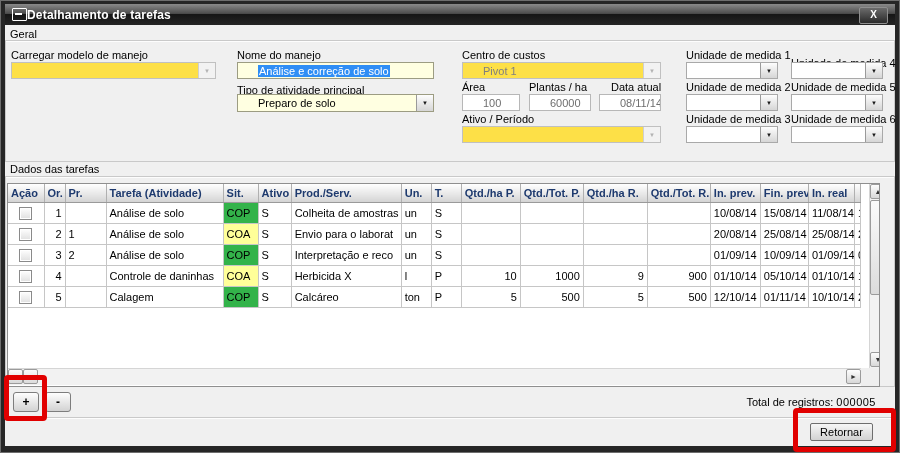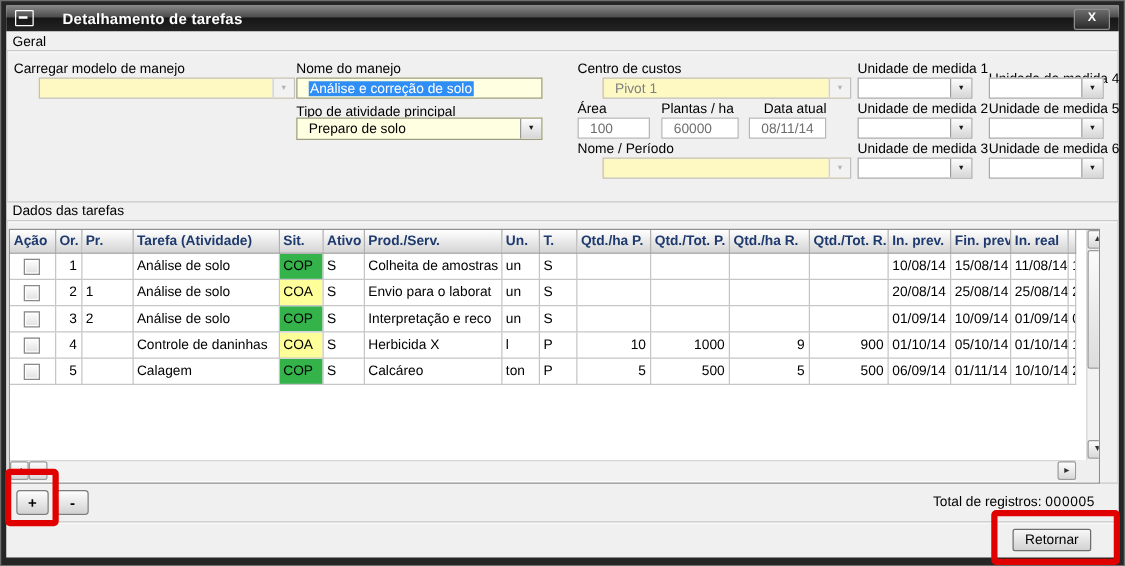--- a/index.html
+++ b/index.html
@@ -5,38 +5,38 @@
   html,body{margin:0;padding:0;background:#d8d8d8;}
   .win{position:relative;width:900px;height:453px;background:#f0f0f0;
     font-family:"Liberation Sans",sans-serif;font-size:11px;color:#000;overflow:hidden;
     box-shadow:inset 0 0 0 1px #6e6e6e, inset 0 0 0 5px #262626, inset 0 -7px 0 #262626;}
   
   .titlebar{position:absolute;left:5px;top:4px;width:890px;height:21px;
     background:linear-gradient(#8a8a8a,#4d4d4d 45%,#161616 50%,#242424);
     display:flex;align-items:center;}
   .title-icon{width:13px;height:11px;border:1px solid #fff;border-radius:1px;margin-left:7px;position:relative;}
   .title-icon::after{content:"";position:absolute;left:2px;top:4px;width:7px;height:2px;background:#fff;}
-  .title-text{color:#fff;font-weight:bold;font-size:12px;margin-left:23px;letter-spacing:.2px;}
+  .title-text{color:#fff;font-weight:bold;font-size:12px;margin-left:0;letter-spacing:.2px;}
   .close-btn{position:absolute;right:7px;top:3px;width:27px;height:15px;
     background:linear-gradient(#6b6b6b,#2a2a2a);border:1px solid #8f8f8f;border-radius:2px;
     color:#fff;font-weight:bold;font-size:10px;text-align:center;line-height:14px;cursor:default;}
   
   .group-label{position:absolute;color:#000;}
   .groupbox{position:absolute;border:1px solid #c9c9c9;box-shadow:inset 0 1px 0 #fdfdfd;}
   
   .lbl{position:absolute;height:12px;line-height:12px;white-space:nowrap;}
   .field,.combo{position:absolute;box-sizing:border-box;height:17px;background:#fff;
-    border:1px solid #a9a9a9;display:flex;align-items:center;padding:0 9px;white-space:nowrap;overflow:hidden;}
+    border:1px solid #a9a9a9;display:flex;align-items:center;padding:0 20px;white-space:nowrap;overflow:hidden;}
   .combo{padding-right:18px;}
   .combo .val{flex:1;overflow:hidden;}
   .combo-btn{position:absolute;right:0;top:0;bottom:0;width:16px;
     background:linear-gradient(#fdfdfd,#d6d6d6);border-left:1px solid #9a9a9a;
     display:flex;align-items:center;justify-content:center;font-size:6px;color:#1a1a1a;}
   .yellow{background:#ffffe1;border-color:#9c9c82;}
-  .dis{color:#7f7f7f;background:#fef9c3;border-color:#c0c0c0;margin-left:20px;}
+  .dis{color:#7f7f7f;background:#fde047;border-color:#c0c0c0;}
   .dis .combo-btn{background:#f2f2f2;border-left-color:#cfcfcf;color:#b3b3b3;}
   .ro{color:#6e6e6e;border-color:#b7b7b7;}
   .sel-text{background:#2f8ef5;color:#fff;padding:0 1px;}
   
   .grid-wrap{position:absolute;left:7px;top:183px;width:871px;height:202px;
     border:1px solid #8f8f8f;background:#fff;overflow:hidden;}
   table.grid{border-collapse:collapse;table-layout:fixed;width:853px;background:#fff;}
   table.grid th{height:18px;background:linear-gradient(#ffffff,#ececec 45%,#d4d4d4);
     border-right:1px solid #b0b0b0;border-bottom:1px solid #9a9a9a;
     color:#1e3a6e;font-weight:bold;font-size:11px;text-align:left;padding:0 3px;
@@ -114,21 +114,21 @@
 
   <div class="lbl" style="left:462px;top:81px;">Área</div>
   <div class="field ro" style="left:462px;top:94px;width:58px;">100</div>
 
   <div class="lbl" style="left:529px;top:81px;">Plantas / ha</div>
   <div class="field ro" style="left:529px;top:94px;width:62px;">60000</div>
 
   <div class="lbl" style="left:599px;top:81px;padding-left:12px;">Data atual</div>
   <div class="field ro" style="left:599px;top:94px;width:62px;text-align:right;">08/11/14</div>
 
-  <div class="lbl" style="left:462px;top:113px;">Nome / Período</div>
+  <div class="lbl" style="left:462px;top:113px;">Ativo / Período</div>
   <div class="combo dis" style="left:462px;top:126px;width:199px;">
     <span class="combo-btn">▼</span>
   </div>
 
   <div class="lbl" style="left:686px;top:49px;">Unidade de medida 1</div>
   <div class="combo" style="left:686px;top:62px;width:92px;">
     <span class="val"></span>
     <span class="combo-btn">▼</span>
   </div>
   <div class="lbl" style="left:686px;top:81px;">Unidade de medida 2</div>
@@ -284,21 +284,21 @@
         <td class="c-yellow">Calagem</td>
         <td style="background: rgb(51, 179, 74);">COP</td>
         <td class="c-yellow">S</td>
         <td class="c-yellow">Calcáreo</td>
         <td class="c-yellow">ton</td>
         <td class="c-yellow">P</td>
         <td class="num">5</td>
         <td class="num">500</td>
         <td class="num">5</td>
         <td class="num">500</td>
-        <td>06/09/14</td>
+        <td>12/10/14</td>
         <td>01/11/14</td>
         <td>10/10/14</td>
         <td class="clip">2</td>
       </tr>
     </tbody>
       </table>
 
     <div class="vsb">
       <div class="sb-btn" style="left:0;top:0;width:16px;height:15px;">▲</div>
       <div class="sb-thumb" style="left:0;top:16px;width:16px;height:95px;"></div>

